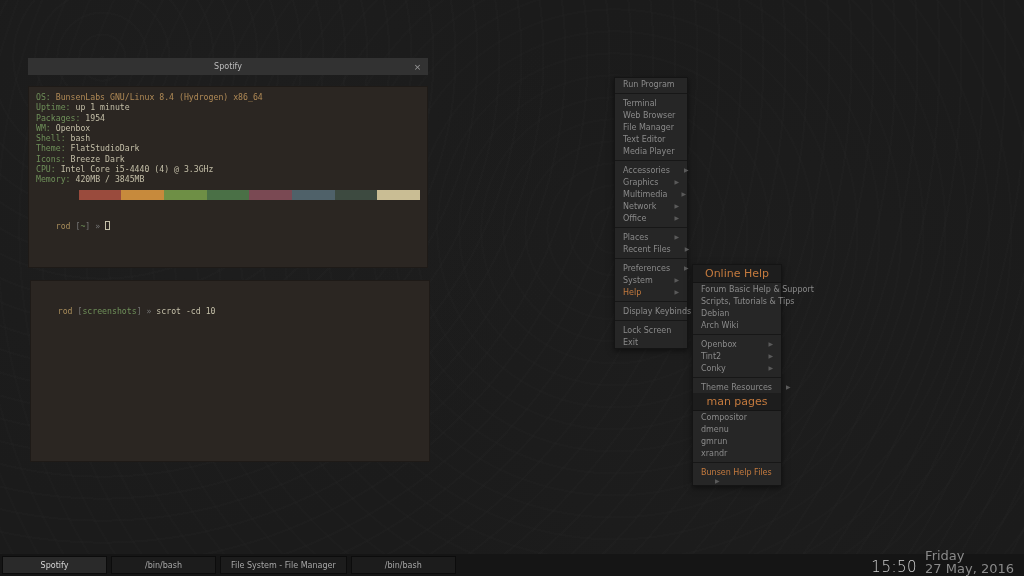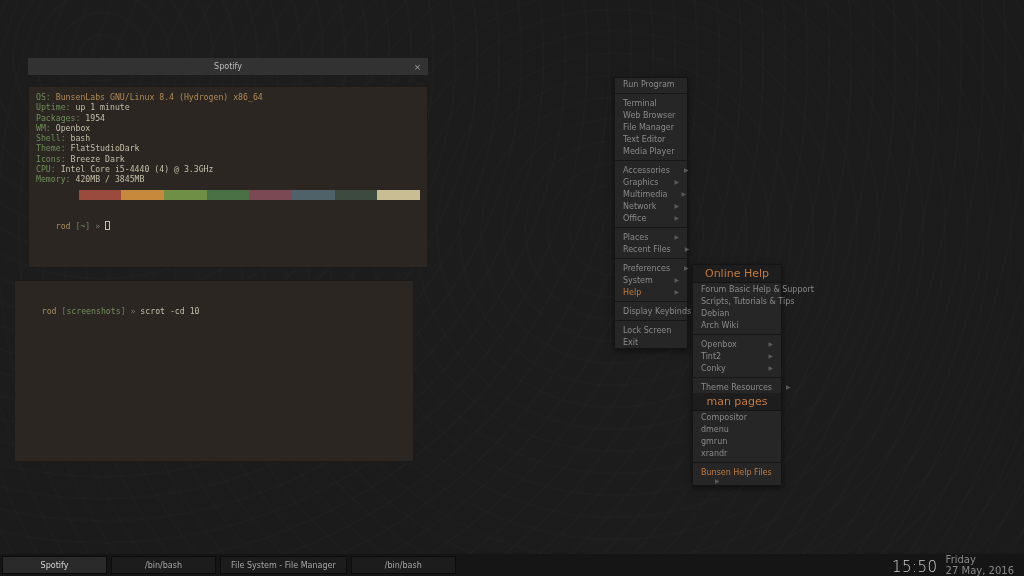--- a/index.html
+++ b/index.html
@@ -37,21 +37,21 @@
     position: absolute;
     background: #2b2622;
     font-family: "DejaVu Sans Mono", Menlo, Consolas, monospace;
     font-size: 8.2px;
     line-height: 1.25;
     color: #c4bfa8;
     padding: 6px 8px;
     box-shadow: inset 0 0 0 1px rgba(0,0,0,0.3);
   }
   .term1 { left: 28px; top: 86px; width: 400px; height: 182px; }
-  .term2 { left: 14px; top: 280px; width: 400px; height: 182px; }
+  .term2 { left: 30px; top: 280px; width: 400px; height: 182px; }
 
   .sys .k { color: #6e8f59; }
   .sys .v { color: #c4bfa8; }
   .sys .os { color: #b08a56; }
   .sys div { white-space: pre; }
 
   .swatches { display: flex; margin-top: 6px; }
   .swatches span { flex: 1; height: 10px; }
 
   .prompt { margin-top: 10px; white-space: pre; }
@@ -112,21 +112,21 @@
     cursor: pointer;
   }
   .taskbar .task.active { background: #2a2a2a; color: #d6d6d6; }
   .taskbar .spacer { flex: 1; }
   .taskbar .clock {
     display: flex; align-items: flex-end;
     padding: 0 10px;
     gap: 8px;
   }
   .taskbar .clock .time { font-size: 15px; color: #cfcfcf; font-weight: 300; letter-spacing: 0.5px;}
-  .taskbar .clock .date { font-size: 10px; line-height: 1.05; color: #8a8a8a; }
+  .taskbar .clock .date { font-size: 13px; line-height: 1.05; color: #8a8a8a; }
 </style>
 </head>
 <body>
 
 <div class="titlebar">
   <span>Spotify</span>
   <span class="close">×</span>
 </div>
 
 <div class="term term1">

